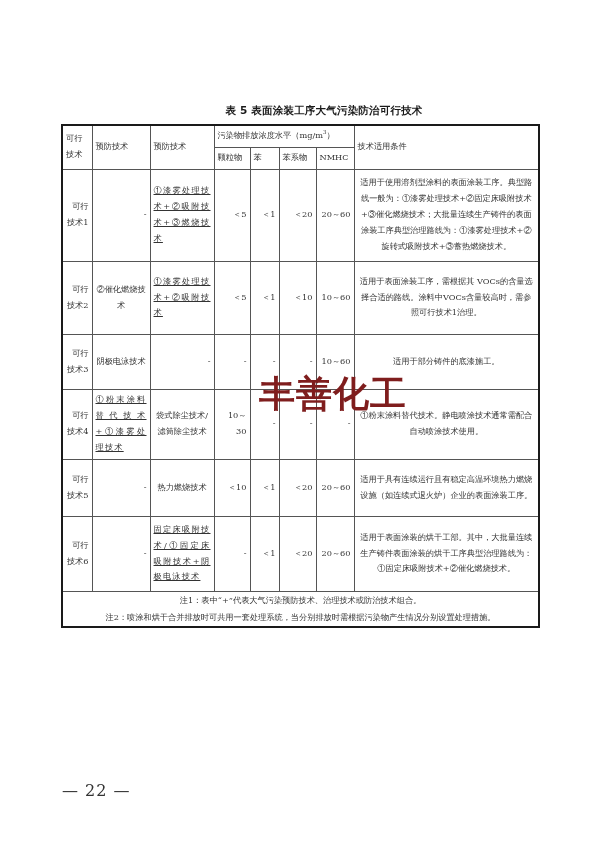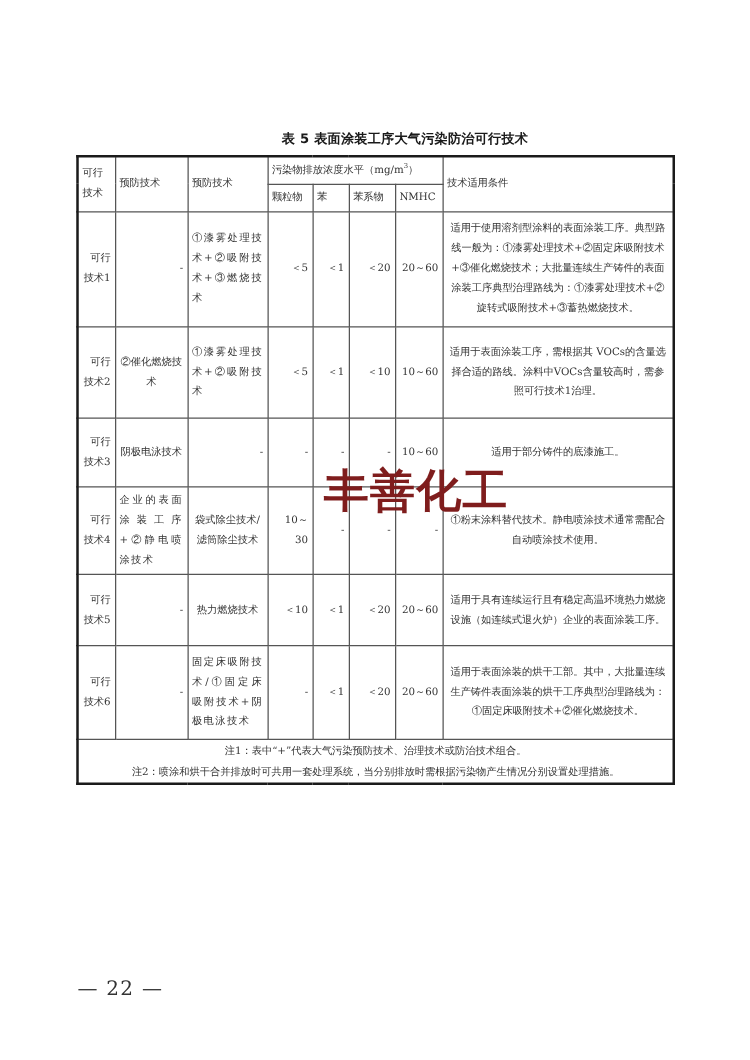--- a/index.html
+++ b/index.html
@@ -21,21 +21,21 @@
       font-size: 8.2px; line-height: 1.95;
     }
     table.main td, table.main th {
       border: 1px solid #555;
       padding: 0 3px; vertical-align: middle; font-weight: normal;
       color: #333;
     }
     th { text-align: left; }
     .c { text-align: right; }
     .l { text-align: center; }
-    .just { text-align: justify; text-align-last: left; letter-spacing: 1.2px; }
+    .just { text-align: justify; text-align-last: left; letter-spacing: 1.2px; text-decoration: underline; }
     .hdr1 { height: 22px; }
     .hdr2 { height: 22px; }
     .r1 { height: 92px; }
     .r2 { height: 73px; }
     .r3 { height: 55px; }
     .r4 { height: 70px; }
     .r5 { height: 57px; }
     .r6 { height: 75px; }
     .notes td { padding: 3px 3px; line-height: 2.1; }
     sup { font-size: 5.5px; vertical-align: super; line-height: 0; }
@@ -109,21 +109,21 @@
     <td class="c">-</td>
     <td class="c">-</td>
     <td class="c">-</td>
     <td class="c">-</td>
     <td class="c">10～60</td>
     <td class="l">适用于部分铸件的底漆施工。</td>
   </tr>
 
   <tr class="r4">
     <td class="c">可行技术4</td>
-    <td class="just">企业的表面涂装工序+②静电喷涂技术</td>
+    <td class="just">①粉末涂料替代技术+①漆雾处理技术</td>
     <td class="l">袋式除尘技术/滤筒除尘技术</td>
     <td class="c">10～30</td>
     <td class="c">-</td>
     <td class="c">-</td>
     <td class="c">-</td>
     <td class="l">①粉末涂料替代技术。静电喷涂技术通常需配合自动喷涂技术使用。</td>
   </tr>
 
   <tr class="r5">
     <td class="c">可行技术5</td>

